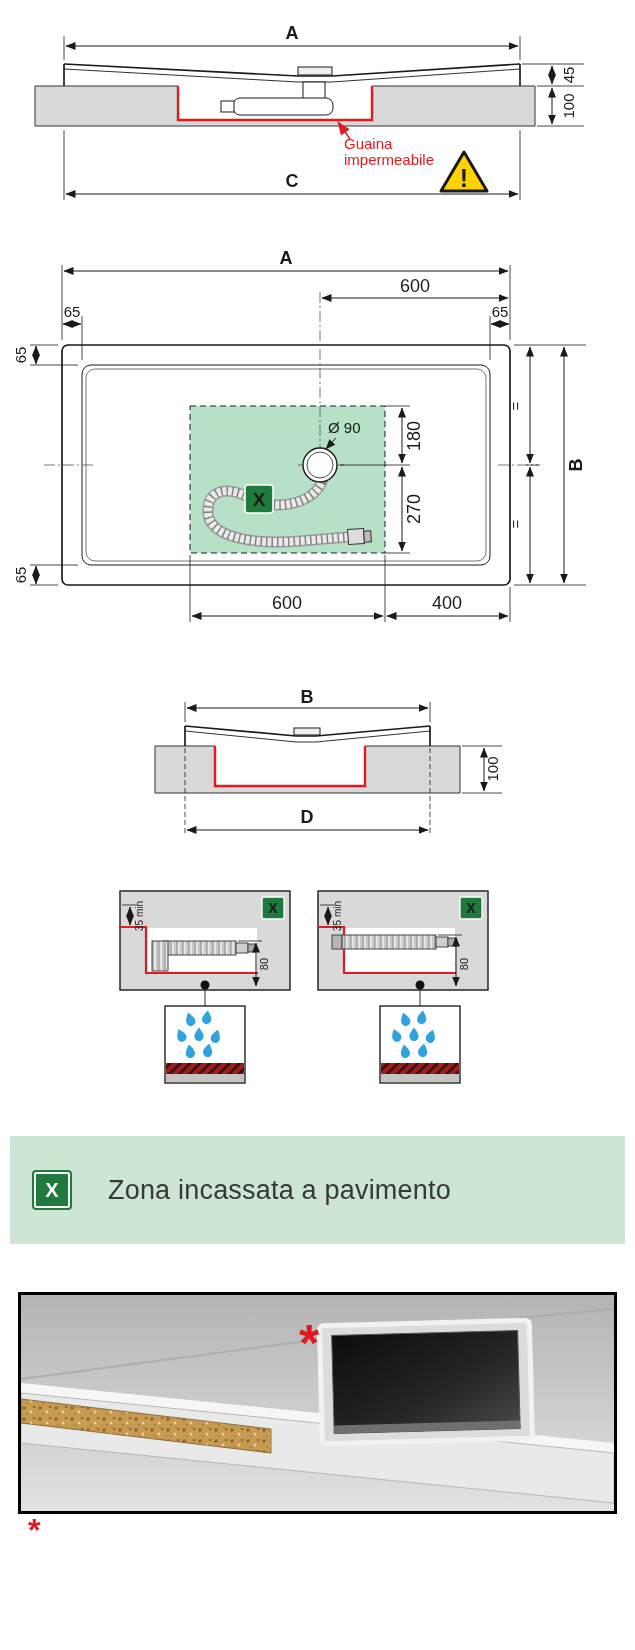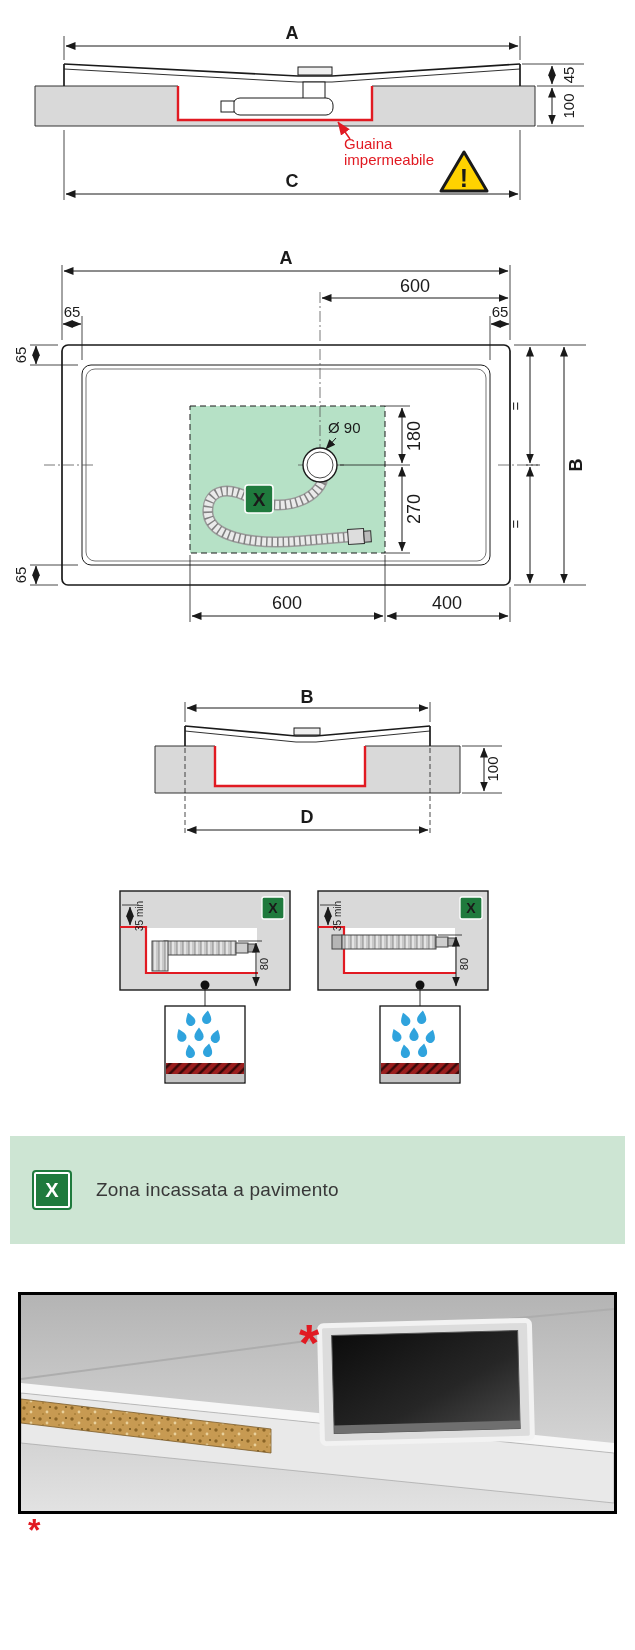--- a/index.html
+++ b/index.html
@@ -30,21 +30,21 @@
   .fill-drop{fill:var(--drop_blue);}
   .fill-floor{fill:var(--floor_gray);}
   .sec{position:absolute;left:0;}
   .banner{position:absolute;left:10px;top:1136px;width:615px;height:108px;
           background:var(--banner_green);display:flex;align-items:center;
           gap:26px;padding-left:24px;box-sizing:border-box;}
   .badge-html{width:32px;height:32px;background:var(--green);color:#fff;
           font-weight:bold;font-size:20px;display:flex;align-items:center;
           justify-content:center;border:2px solid #fff;outline:2px solid var(--green);
           border-radius:2px;flex:0 0 auto;}
-  .banner-text{font-size:19px;line-height:1.22;color:#383838;letter-spacing:0.2px;}
+  .banner-text{font-size:27px;line-height:1.22;color:#383838;letter-spacing:0.2px;margin-left:12px;}
   .photo{position:absolute;left:18px;top:1292px;width:593px;height:216px;
          border:3px solid #000;background:#c8c8c8;}
   .caption{position:absolute;left:28px;top:1514px;display:flex;gap:14px;
            align-items:baseline;font-size:27px;color:#2c2c2c;}
   .caption .star{color:var(--red);font-weight:bold;font-size:32px;line-height:1;}
 </style>
 </head>
 <body>
 
 <svg width="0" height="0" style="position:absolute" aria-hidden="true">

